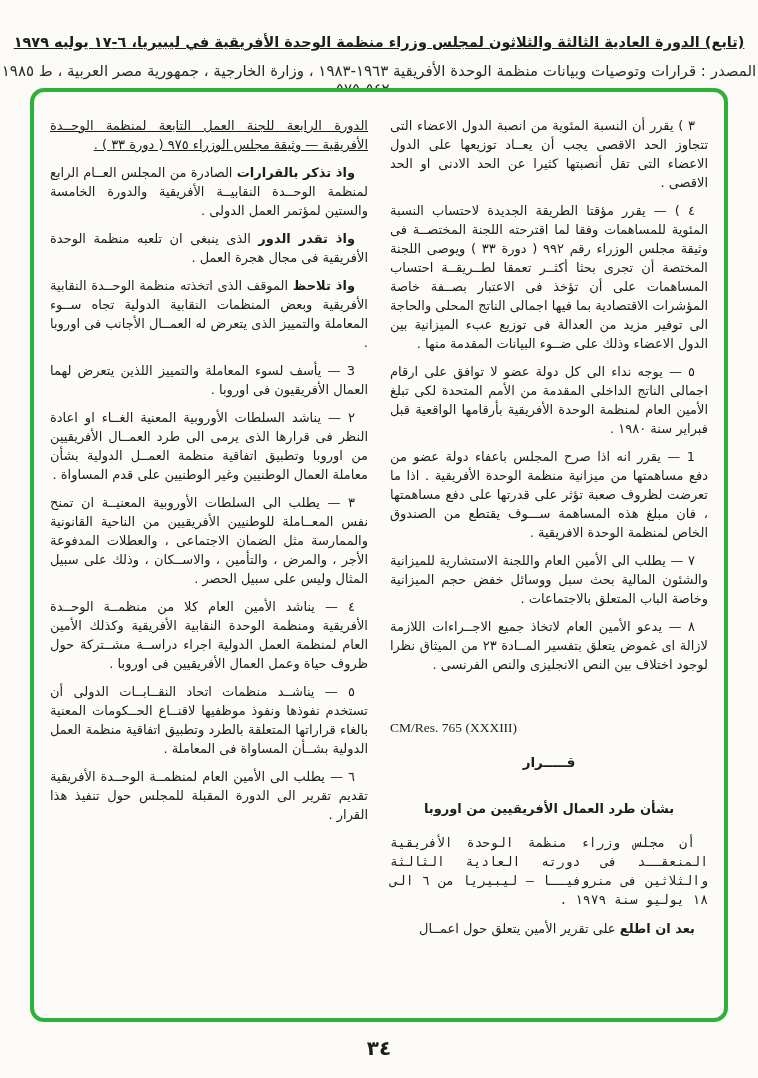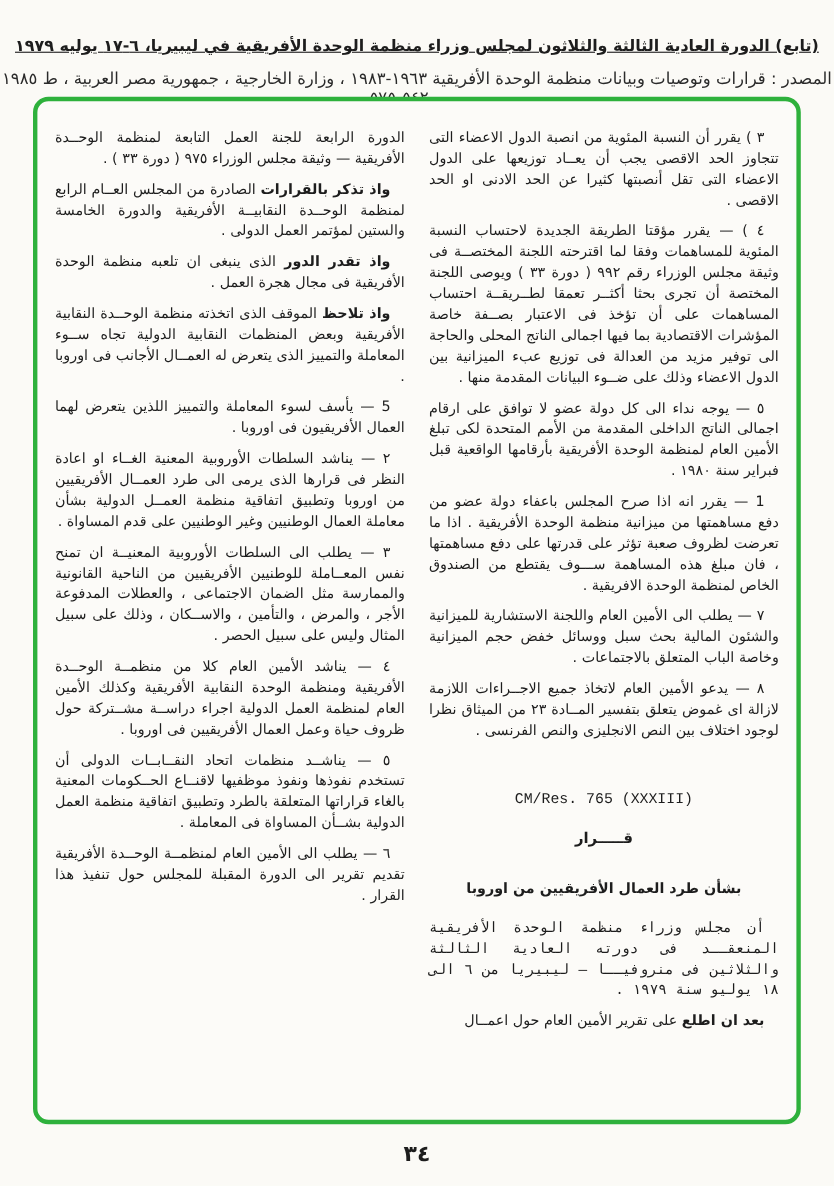--- a/index.html
+++ b/index.html
@@ -21,25 +21,25 @@
   .frame {
     position: absolute; top: 88px; left: 30px;
     width: 698px; height: 934px;
     border: 4px solid #2eb13c; border-radius: 14px;
     padding: 24px 16px 14px;
     display: flex; gap: 22px;
     background: #fcfbf8;
   }
   .col { flex: 1 1 0; min-width: 0; font-size: 13px; line-height: 19px; }
   .para { margin: 0 0 9px; text-align: justify; text-indent: 13px; }
-  .noindent { text-indent: 0; }
+  .noindent { text-indent: 0; text-decoration: underline; }
   .bold { font-weight: bold; }
   .latin {
-    direction: ltr; text-align: center; text-indent: 0;
-    font-family: Liberation Mono, monospace; font-size: 13.5px;
+    direction: ltr; text-align: left; text-indent: 0;
+    font-family: Liberation Serif, serif; font-size: 13.5px;
   }
   .gap-lg { margin-top: 44px; }
   .gap-sm { margin-top: 4px; font-family: Liberation Mono, monospace; }
   .title {
     text-align: center; text-indent: 0; font-weight: bold;
     margin: 16px 0 27px; letter-spacing: 1px; font-size: 13.5px;
   }
   .subtitle {
     text-align: center; text-indent: 0; font-weight: bold;
     margin: 0 0 16px; font-size: 13px;
@@ -60,28 +60,28 @@
       <p class="para"><span>٣ ) يقرر أن النسبة المئوية من انصبة الدول الاعضاء التى تتجاوز الحد الاقصى يجب أن يعــاد توزيعها على الدول الاعضاء التى تقل أنصبتها كثيرا عن الحد الادنى او الحد الاقصى .</span></p>
       <p class="para"><span>٤ ) — يقرر مؤقتا الطريقة الجديدة لاحتساب النسبة المئوية للمساهمات وفقا لما اقترحته اللجنة المختصــة فى وثيقة مجلس الوزراء رقم ٩٩٢ ( دورة ٣٣ ) ويوصى اللجنة المختصة أن تجرى بحثا أكثــر تعمقا لطــريقــة احتساب المساهمات على أن تؤخذ فى الاعتبار بصــفة خاصة المؤشرات الاقتصادية بما فيها اجمالى الناتج المحلى والحاجة الى توفير مزيد من العدالة فى توزيع عبء الميزانية بين الدول الاعضاء وذلك على ضــوء البيانات المقدمة منها .</span></p>
       <p class="para"><span>٥ — يوجه نداء الى كل دولة عضو لا توافق على ارقام اجمالى الناتج الداخلى المقدمة من الأمم المتحدة لكى تبلغ الأمين العام لمنظمة الوحدة الأفريقية بأرقامها الواقعية قبل فبراير سنة ١٩٨٠ .</span></p>
       <p class="para"><span>1 — يقرر انه اذا صرح المجلس باعفاء دولة عضو من دفع مساهمتها من ميزانية منظمة الوحدة الأفريقية . اذا ما تعرضت لظروف صعبة تؤثر على قدرتها على دفع مساهمتها ، فان مبلغ هذه المساهمة ســـوف يقتطع من الصندوق الخاص لمنظمة الوحدة الافريقية .</span></p>
       <p class="para"><span>٧ — يطلب الى الأمين العام واللجنة الاستشارية للميزانية والشئون المالية بحث سبل ووسائل خفض حجم الميزانية وخاصة الباب المتعلق بالاجتماعات .</span></p>
       <p class="para"><span>٨ — يدعو الأمين العام لاتخاذ جميع الاجــراءات اللازمة لازالة اى غموض يتعلق بتفسير المــادة ٢٣ من الميثاق نظرا لوجود اختلاف بين النص الانجليزى والنص الفرنسى .</span></p>
       <p class="para latin gap-lg"><span>CM/Res. 765 (XXXIII)</span></p>
       <p class="para title"><span class="bold">قـــــرار</span></p>
       <p class="para subtitle"><span class="bold">بشأن طرد العمال الأفريقيين من اوروبا</span></p>
       <p class="para gap-sm"><span>أن مجلس وزراء منظمة الوحدة الأفريقية المنعقــد فى دورته العادية الثالثة والثلاثين فى منروفيــا — ليبيريا من ٦ الى ١٨ يوليو سنة ١٩٧٩ .</span></p>
-      <p class="para"><span class="bold">بعد ان اطلع</span><span> على تقرير الأمين العام حول اعمــال</span></p>
+      <p class="para"><span class="bold">بعد ان اطلع</span><span> على تقرير الأمين يتعلق حول اعمــال</span></p>
     </div>
   <div class="col">
       <p class="para noindent"><span>الدورة الرابعة للجنة العمل التابعة لمنظمة الوحــدة الأفريقية — وثيقة مجلس الوزراء ٩٧٥ ( دورة ٣٣ ) .</span></p>
       <p class="para"><span class="bold">واذ تذكر بالقرارات</span><span> الصادرة من المجلس العــام الرابع لمنظمة الوحــدة النقابيــة الأفريقية والدورة الخامسة والستين لمؤتمر العمل الدولى .</span></p>
       <p class="para"><span class="bold">واذ تقدر الدور</span><span> الذى ينبغى ان تلعبه منظمة الوحدة الأفريقية فى مجال هجرة العمل .</span></p>
       <p class="para"><span class="bold">واذ تلاحظ</span><span> الموقف الذى اتخذته منظمة الوحــدة النقابية الأفريقية وبعض المنظمات النقابية الدولية تجاه ســوء المعاملة والتمييز الذى يتعرض له العمــال الأجانب فى اوروبا .</span></p>
-      <p class="para"><span>5 — يأسف لسوء المعاملة والتمييز اللذين يتعرض لهما العمال الأفريقيون فى اوروبا .</span></p>
+      <p class="para"><span>3 — يأسف لسوء المعاملة والتمييز اللذين يتعرض لهما العمال الأفريقيون فى اوروبا .</span></p>
       <p class="para"><span>٢ — يناشد السلطات الأوروبية المعنية الغــاء او اعادة النظر فى قرارها الذى يرمى الى طرد العمــال الأفريقيين من اوروبا وتطبيق اتفاقية منظمة العمــل الدولية بشأن معاملة العمال الوطنيين وغير الوطنيين على قدم المساواة .</span></p>
       <p class="para"><span>٣ — يطلب الى السلطات الأوروبية المعنيــة ان تمنح نفس المعــاملة للوطنيين الأفريقيين من الناحية القانونية والممارسة مثل الضمان الاجتماعى ، والعطلات المدفوعة الأجر ، والمرض ، والتأمين ، والاســكان ، وذلك على سبيل المثال وليس على سبيل الحصر .</span></p>
       <p class="para"><span>٤ — يناشد الأمين العام كلا من منظمــة الوحــدة الأفريقية ومنظمة الوحدة النقابية الأفريقية وكذلك الأمين العام لمنظمة العمل الدولية اجراء دراســة مشــتركة حول ظروف حياة وعمل العمال الأفريقيين فى اوروبا .</span></p>
       <p class="para"><span>٥ — يناشــد منظمات اتحاد النقــابــات الدولى أن تستخدم نفوذها ونفوذ موظفيها لاقنــاع الحــكومات المعنية بالغاء قراراتها المتعلقة بالطرد وتطبيق اتفاقية منظمة العمل الدولية بشــأن المساواة فى المعاملة .</span></p>
       <p class="para"><span>٦ — يطلب الى الأمين العام لمنظمــة الوحــدة الأفريقية تقديم تقرير الى الدورة المقبلة للمجلس حول تنفيذ هذا القرار .</span></p>
     </div>
 </div>
 
 <div class="page-number">٣٤</div>
 

